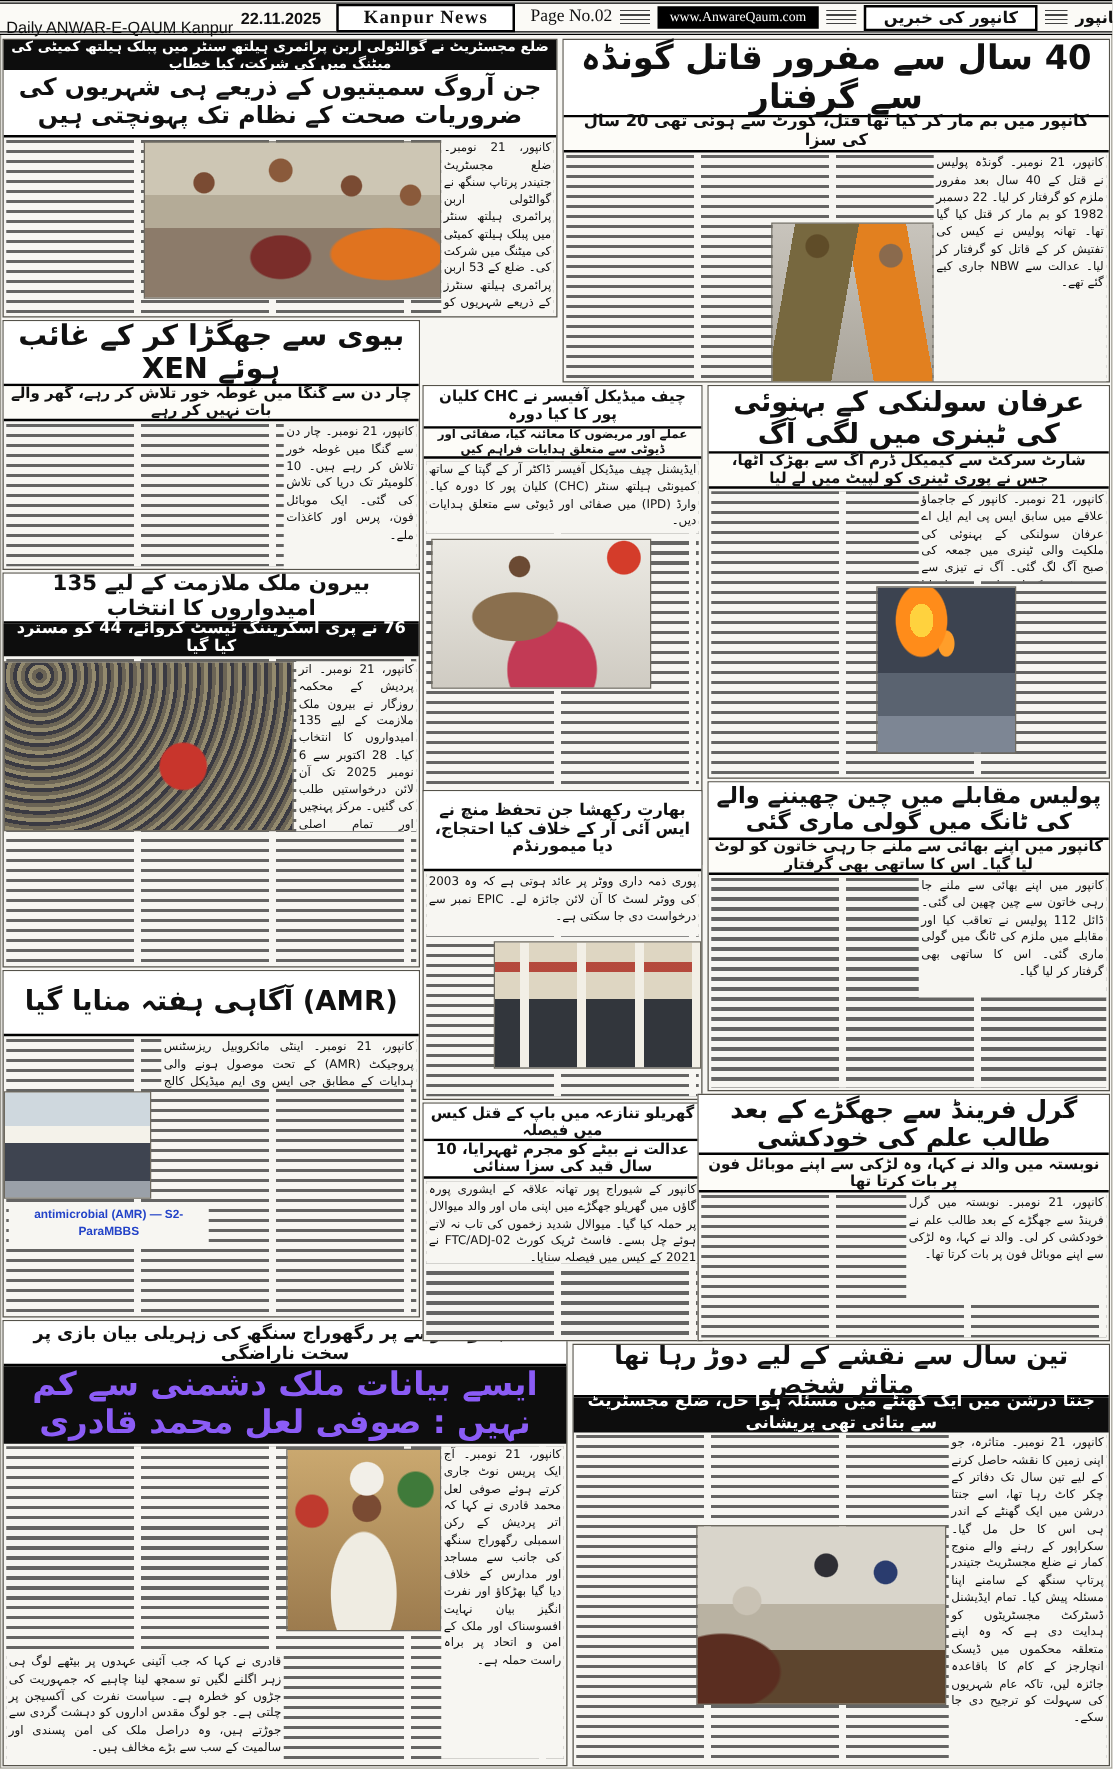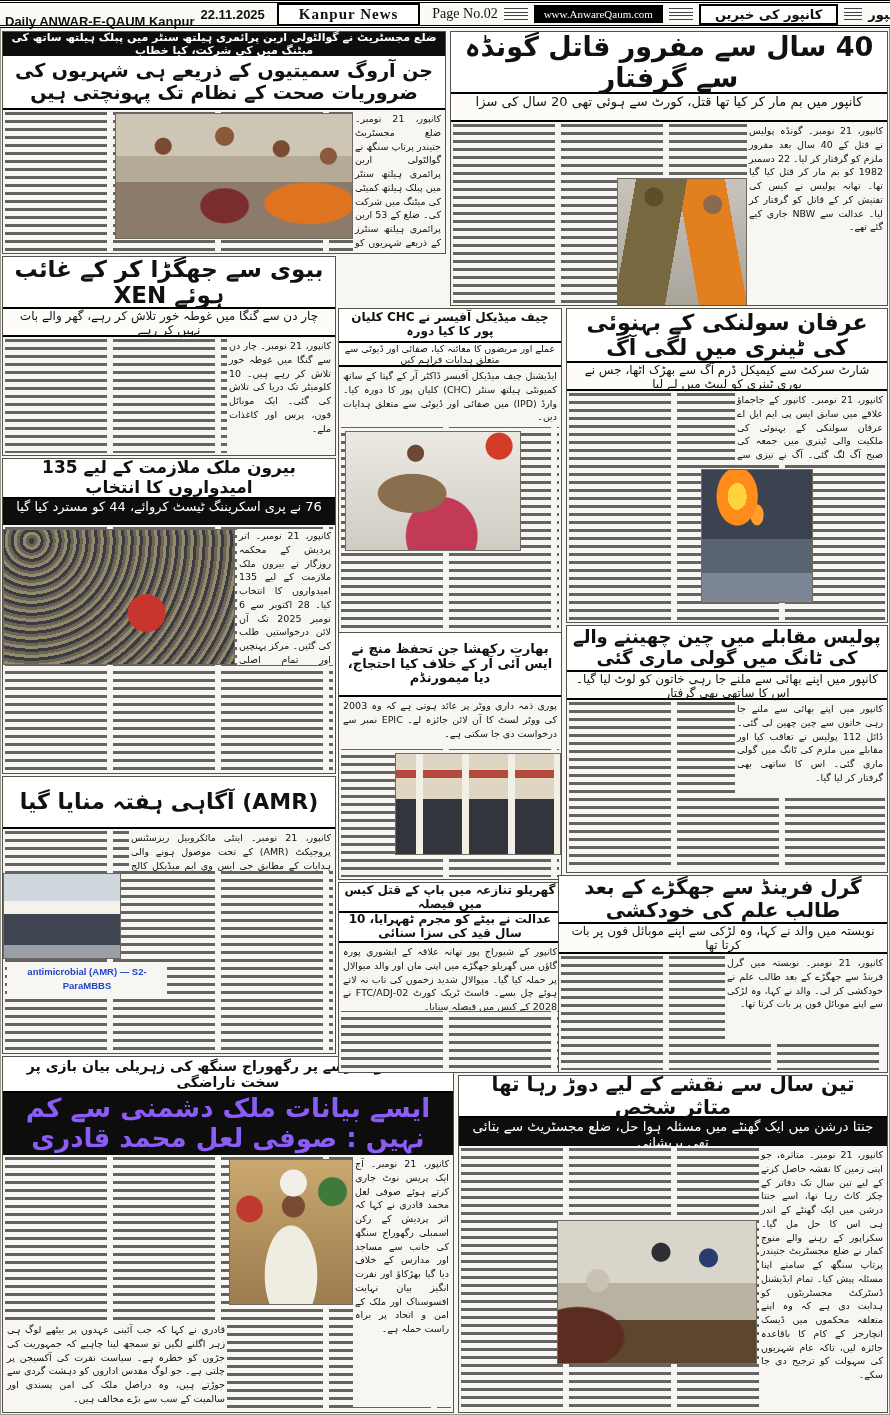--- a/index.html
+++ b/index.html
@@ -3,21 +3,21 @@
 <meta charset="utf-8">
 <style>
   html,body{margin:0;padding:0;background:#e8e6e0;}
   .page{position:relative;width:890px;height:1415px;margin:0 auto;background:#f7f6f2;
         font-family:"DejaVu Sans",sans-serif;color:#111;overflow:hidden;
         box-shadow:0 0 0 1px #9a988f inset;}
   
   .masthead{position:absolute;left:0;top:0;width:890px;height:28px;box-sizing:border-box;
     border-top:3px double #000;border-bottom:3px double #000;background:#fbfaf6;
     display:flex;align-items:center;gap:6px;padding:0 5px;white-space:nowrap;}
-  .mh-left{font-family:"Liberation Sans",sans-serif;font-weight:bold;font-size:13px;margin-top:15px;}
+  .mh-left{font-family:"Liberation Sans",sans-serif;font-weight:normal;font-size:13px;margin-top:15px;}
   .mh-date{font-family:"Liberation Sans",sans-serif;font-weight:bold;font-size:13px;}
   .hatch{height:13px;flex:1 1 20px;background:repeating-linear-gradient(to bottom,#444 0 1px,transparent 1px 3.5px);}
   .mh-box-en{border:2px solid #000;padding:1px 20px;font-family:"Liberation Serif",serif;
     font-weight:bold;font-size:15px;letter-spacing:1px;background:#fff;}
   .mh-page{font-family:"Liberation Serif",serif;font-size:14px;}
   .mh-web{background:#000;color:#fff;font-family:"Liberation Serif",serif;font-size:11px;
     padding:3px 10px;}
   .mh-box-ur{border:2px solid #000;padding:1px 14px;font-weight:bold;font-size:13px;
     direction:rtl;background:#fff;}
   .mh-ur{font-weight:bold;font-size:13px;direction:rtl;}
@@ -25,22 +25,22 @@
   .art{position:absolute;box-sizing:border-box;display:flex;flex-direction:column;
        background:#f7f6f2;border:1px solid #55524a;}
   .kicker{flex:0 0 auto;background:#0d0d0d;color:#fff;display:flex;align-items:center;
        justify-content:center;font-weight:bold;direction:rtl;text-align:center;padding:0 4px;}
   .kickerbox{flex:0 0 auto;background:#fff;border-bottom:2px solid #000;display:flex;align-items:center;
        justify-content:center;font-weight:bold;direction:rtl;text-align:center;padding:0 4px;}
   .hbox{flex:0 0 auto;border-bottom:2px solid #000;background:#fff;display:flex;align-items:center;
        justify-content:center;font-weight:bold;direction:rtl;text-align:center;padding:0 6px;
        line-height:1.15;}
   .hbox.inv{background:#0d0d0d;color:#8b5cf6;border-bottom:none;}
-  .sub{flex:0 0 auto;border-bottom:2px solid #000;display:flex;align-items:flex-start;justify-content:center;
-       font-weight:normal;direction:rtl;text-align:center;background:#fdfcf8;padding:0 4px;}
+  .sub{flex:0 0 auto;border-bottom:2px solid #000;display:flex;align-items:flex-end;justify-content:center;
+       font-weight:bold;direction:rtl;text-align:center;background:#fdfcf8;padding:0 4px;}
   .sub.inv{background:#0d0d0d;color:#fff;border-bottom:none;}
   .abody{flex:1 1 auto;position:relative;overflow:hidden;}
   .greek{position:absolute;inset:2px;background:
      repeating-linear-gradient(to right,transparent 0 102px,#f7f6f2 102px 108px),
      repeating-linear-gradient(to bottom,rgba(25,25,25,.66) 0 2.6px,transparent 2.6px 8px);}
   .col{position:absolute;background:#f7f6f2;font-size:9.5px;line-height:1.45;direction:rtl;
        text-align:justify;overflow:hidden;padding:0 2px;box-sizing:border-box;}
   .blue{color:#2343c8;font-family:"Liberation Sans",sans-serif;font-weight:bold;}
   .terms{position:absolute;background:#f7f6f2;font-size:9.5px;line-height:1.5;direction:ltr;
        text-align:center;overflow:hidden;}
@@ -109,21 +109,21 @@
     <span class="hatch" style="flex:0 0 24px"></span>
     <span class="mh-web">www.AnwareQaum.com</span>
     <span class="hatch" style="flex:0 0 24px"></span>
     <span class="mh-box-ur">کانپور کی خبریں</span>
     <span class="hatch" style="flex:0 0 18px"></span>
     <span class="mh-ur">روزنامہ انــوار قــوم کانپور</span>
   </header>
 
   <article class="art" style="left:2px;top:31px;width:444px;height:223px">
     <div class="kicker" style="height:24px;font-size:11px">
-      <span>ضلع مجسٹریٹ نے گوالٹولی اربن پرائمری ہیلتھ سنٹر میں پبلک ہیلتھ ساتھ کی میٹنگ میں کی شرکت، کیا خطاب</span>
+      <span>ضلع مجسٹریٹ نے گوالٹولی اربن پرائمری ہیلتھ سنٹر میں پبلک ہیلتھ کمیٹی کی میٹنگ میں کی شرکت، کیا خطاب</span>
     </div>
     <div class="hbox" style="height:52px;font-size:19px">
       <span>جن آروگ سمیتیوں کے ذریعے ہی شہریوں کی ضروریات صحت کے نظام تک پہونچتی ہیں</span>
     </div>
     <div class="abody">
       <div class="greek"></div>
       <div class="ph ph-meeting" style="left:112px;top:3px;width:238px;height:126px"></div>
       <div class="col" style="right:2px;top:2px;width:90px;height:140px">
         <span>کانپور، 21 نومبر۔ ضلع مجسٹریٹ جتیندر پرتاپ سنگھ نے گوالٹولی اربن پرائمری ہیلتھ سنٹر میں پبلک ہیلتھ کمیٹی کی میٹنگ میں شرکت کی۔ ضلع کے 53 اربن پرائمری ہیلتھ سنٹرز کے ذریعے شہریوں کو صحت کی خدمات فراہم کی جا رہی ہیں۔ چھوٹے لیکن ضروری ترقیاتی پروجیکٹوں پر بروقت عمل کیا جا سکتا ہے۔ انہوں</span>
       </div>
@@ -245,21 +245,21 @@
   <article class="art" style="left:338px;top:882px;width:224px;height:191px">
     <div class="kickerbox" style="height:28px;font-size:12px">
       <span>گھریلو تنازعہ میں باپ کے قتل کیس میں فیصلہ</span>
     </div>
     <div class="hbox" style="height:28px;font-size:12px">
       <span>عدالت نے بیٹے کو مجرم ٹھہرایا، 10 سال قید کی سزا سنائی</span>
     </div>
     <div class="abody">
       <div class="greek"></div>
       <div class="col" style="right:2px;top:2px;width:218px;height:66px">
-        <span>کانپور کے شیوراج پور تھانہ علاقہ کے ایشوری پورہ گاؤں میں گھریلو جھگڑے میں اپنی ماں اور والد میوالال پر حملہ کیا گیا۔ میوالال شدید زخموں کی تاب نہ لاتے ہوئے چل بسے۔ فاسٹ ٹریک کورٹ 02-FTC/ADJ نے 2028 کے کیس میں فیصلہ سنایا۔</span>
+        <span>کانپور کے شیوراج پور تھانہ علاقہ کے ایشوری پورہ گاؤں میں گھریلو جھگڑے میں اپنی ماں اور والد میوالال پر حملہ کیا گیا۔ میوالال شدید زخموں کی تاب نہ لاتے ہوئے چل بسے۔ فاسٹ ٹریک کورٹ 02-FTC/ADJ نے 2021 کے کیس میں فیصلہ سنایا۔</span>
       </div>
     </div>
   </article>
 
   <article class="art" style="left:566px;top:308px;width:322px;height:315px">
     <div class="hbox" style="height:52px;font-size:22px">
       <span>عرفان سولنکی کے بہنوئی کی ٹینری میں لگی آگ</span>
     </div>
     <div class="sub" style="height:26px;font-size:12px">
       <span>شارٹ سرکٹ سے کیمیکل ڈرم آگ سے بھڑک اٹھا، جس نے پوری ٹینری کو لپیٹ میں لے لیا</span>

